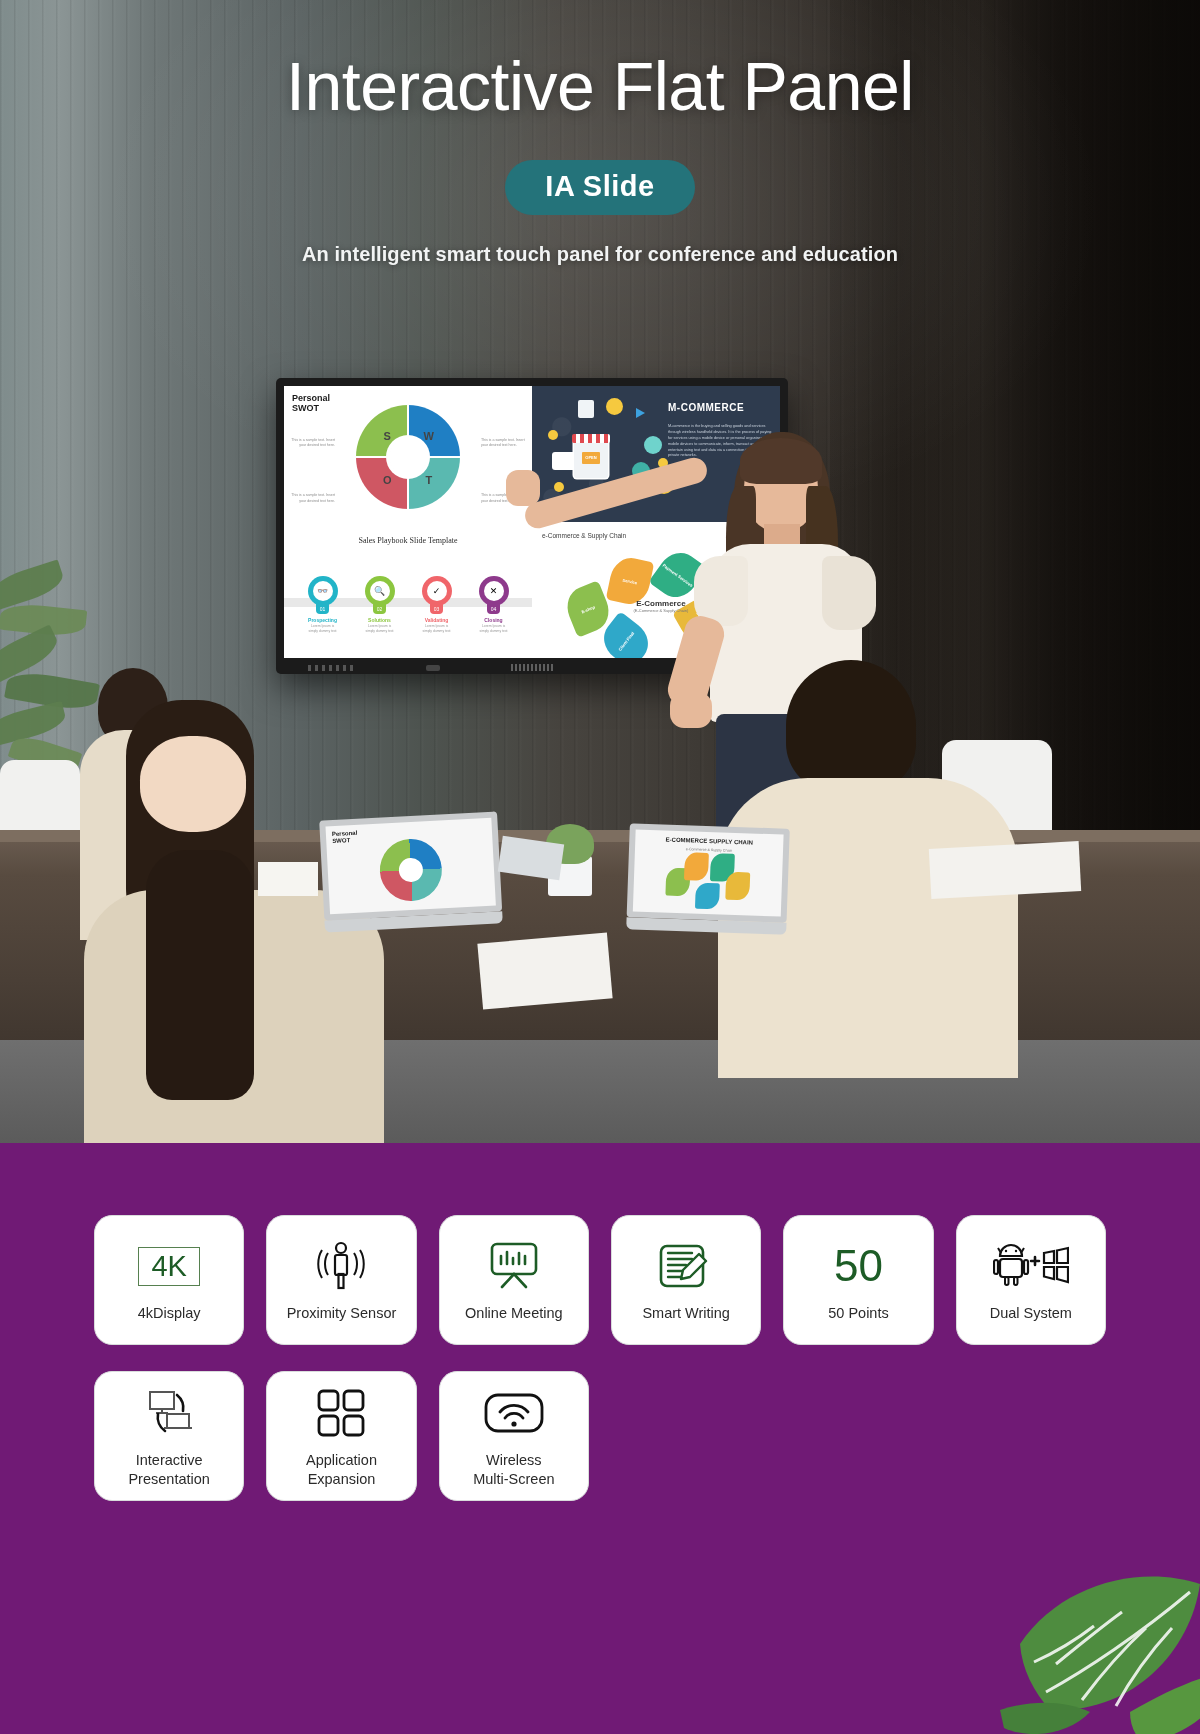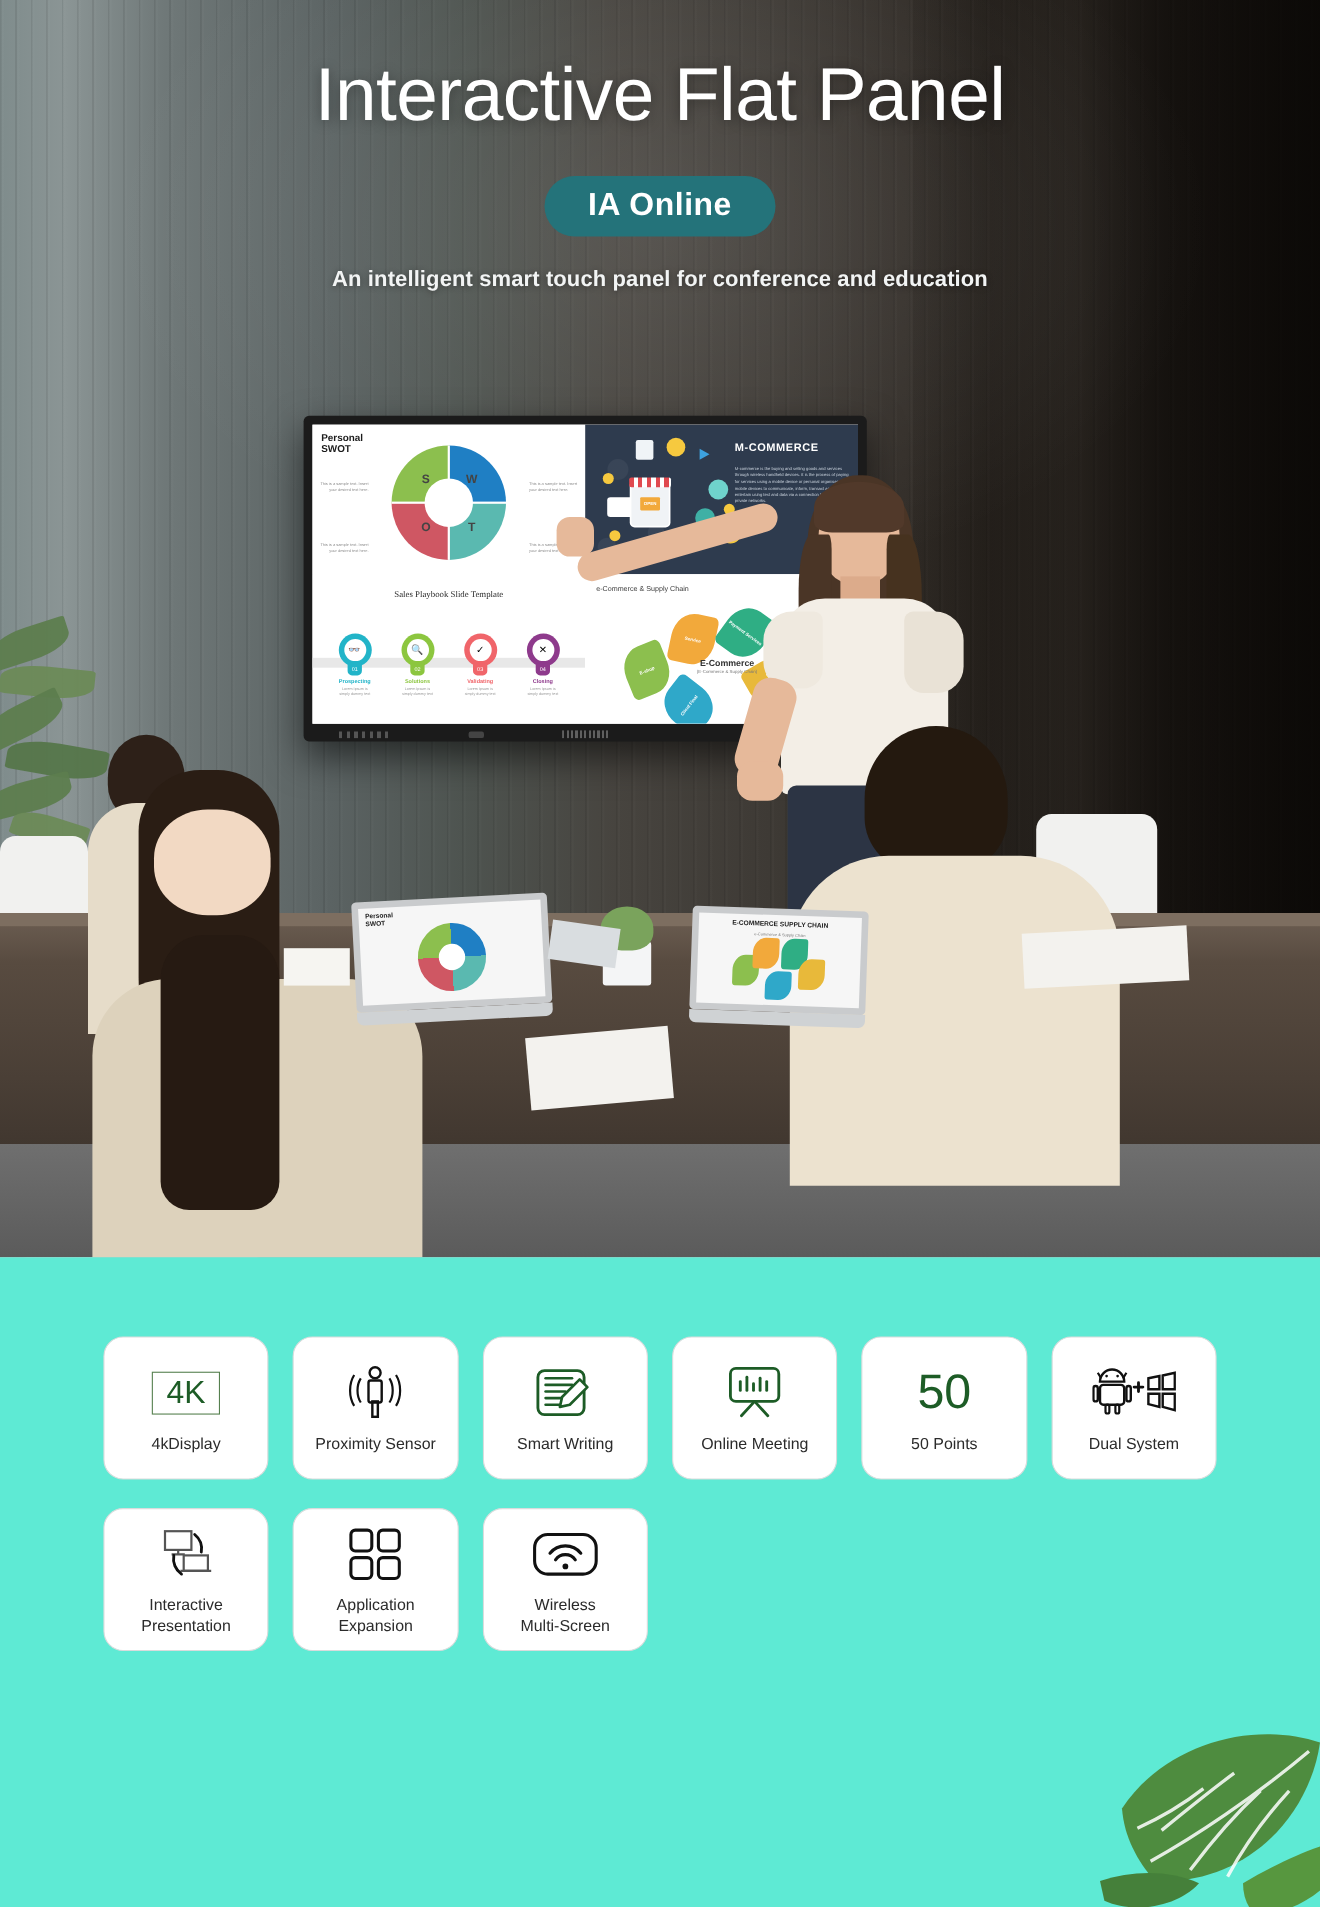--- a/index.html
+++ b/index.html
@@ -263,21 +263,21 @@
   .leaf { position:absolute; background:#5d7d4e; border-radius:50% 6% 50% 6%; opacity:.95; }
 
   
   .pot { position:absolute; left:548px; top:856px; width:44px; height:40px; background:#f4f5f6; border-radius:3px; }
   .succ { position:absolute; left:546px; top:824px; width:48px; height:40px; background:#7aa35c; border-radius:50% 50% 40% 40%; }
 
   
   .paper { position:absolute; background:#f3f2ee; }
 
   
-  .features { position:relative; width:1200px; height:591px; background:#5eead4; padding-top:72px; }
+  .features { position:relative; width:1200px; height:591px; background:#701a75; padding-top:72px; }
   .grid { width:1012px; margin:0 auto; display:grid; grid-template-columns:repeat(6,1fr); gap:26px 22px; }
   .card {
     height:130px;
     border:1px solid #d9dcdc;
     border-radius:18px;
     display:flex; flex-direction:column; align-items:center; justify-content:center;
     background:#fff;
     padding:8px 6px;
   }
   .card-icon { height:58px; display:flex; align-items:center; justify-content:center; }
@@ -300,21 +300,21 @@
     <div class="leaf" style="left:0px;  top:10px;  width:74px; height:30px; transform:rotate(-18deg);"></div>
     <div class="leaf" style="left:10px; top:46px;  width:86px; height:28px; transform:rotate(6deg);  background:#6b8a57;"></div>
     <div class="leaf" style="left:-8px; top:80px;  width:78px; height:30px; transform:rotate(-26deg);"></div>
     <div class="leaf" style="left:16px; top:116px; width:92px; height:30px; transform:rotate(10deg); background:#55764a;"></div>
     <div class="leaf" style="left:-4px; top:150px; width:80px; height:28px; transform:rotate(-14deg);"></div>
     <div class="leaf" style="left:20px; top:182px; width:70px; height:26px; transform:rotate(18deg); background:#6b8a57;"></div>
   </div>
 
   <div class="headline-wrap">
     <div class="headline">Interactive Flat Panel</div>
-    <div class="badge" style="background:#24737a;">IA Online</div>
+    <div class="badge" style="background:#24737a;">IA Slide</div>
     <div class="subhead">An intelligent smart touch panel for conference and education</div>
   </div>
 
   <div class="panel">
     <div class="panel-screen">
 
       <div class="q-swot">
         <div class="swot-title">
           <span>Personal</span><br>
           <span>SWOT</span>
@@ -517,51 +517,51 @@
           <path d="M40,14 C44,20 44,30 40,36" fill="none" stroke="#111" stroke-width="2"></path>
           <path d="M46,11 C51,19 51,31 46,39" fill="none" stroke="#111" stroke-width="2"></path>
         </svg>
       </div>
       <div class="card-label">Proximity Sensor</div>
     </div>
 
 
     <div class="card">
       <div class="card-icon">
-        <svg width="54" height="52" viewBox="0 0 54 52">
-          <path d="M8,6 h30 a6,6 0 0 1 6,6 v28 a6,6 0 0 1 -6,6 h-30 a6,6 0 0 1 -6,-6 v-28 a6,6 0 0 1 6,-6 z" fill="none" stroke="#1d5c26" stroke-width="2.6"></path>
-          <g stroke="#1d5c26" stroke-width="2.4" stroke-linecap="round">
-            <path d="M9,13 h24"></path>
-              <path d="M9,19 h24"></path>
-              <path d="M9,25 h18"></path>
-            <path d="M9,31 h14"></path>
-              <path d="M9,37 h18"></path>
-          </g>
-          <path d="M40,14 l7,7 l-16,16 l-9,2 l2,-9 z" fill="#ffffff" stroke="#1d5c26" stroke-width="2.4" stroke-linejoin="round"></path>
-        </svg>
-      </div>
-      <div class="card-label">Smart Writing</div>
-    </div>
-
-    <div class="card">
-      <div class="card-icon">
         <svg width="56" height="52" viewBox="0 0 56 52">
           <rect x="6" y="4" width="44" height="30" rx="5" fill="none" stroke="#1d5c26" stroke-width="2.6"></rect>
           <g stroke="#1d5c26" stroke-width="2.6" stroke-linecap="round">
             <path d="M15,24 v-8"></path>
               <path d="M21,24 v-12"></path>
               <path d="M27,24 v-6"></path>
             <path d="M33,24 v-11"></path>
               <path d="M39,24 v-8"></path>
           </g>
           <path d="M28,34 l-12,13" stroke="#1d5c26" stroke-width="2.6" stroke-linecap="round" fill="none"></path>
           <path d="M28,34 l12,13" stroke="#1d5c26" stroke-width="2.6" stroke-linecap="round" fill="none"></path>
         </svg>
       </div>
       <div class="card-label">Online Meeting</div>
+    </div>
+
+    <div class="card">
+      <div class="card-icon">
+        <svg width="54" height="52" viewBox="0 0 54 52">
+          <path d="M8,6 h30 a6,6 0 0 1 6,6 v28 a6,6 0 0 1 -6,6 h-30 a6,6 0 0 1 -6,-6 v-28 a6,6 0 0 1 6,-6 z" fill="none" stroke="#1d5c26" stroke-width="2.6"></path>
+          <g stroke="#1d5c26" stroke-width="2.4" stroke-linecap="round">
+            <path d="M9,13 h24"></path>
+              <path d="M9,19 h24"></path>
+              <path d="M9,25 h18"></path>
+            <path d="M9,31 h14"></path>
+              <path d="M9,37 h18"></path>
+          </g>
+          <path d="M40,14 l7,7 l-16,16 l-9,2 l2,-9 z" fill="#ffffff" stroke="#1d5c26" stroke-width="2.4" stroke-linejoin="round"></path>
+        </svg>
+      </div>
+      <div class="card-label">Smart Writing</div>
     </div>
 
     <div class="card">
       <div class="card-icon">
         <span class="big-num">50</span>
       </div>
       <div class="card-label">50 Points</div>
     </div>
 
     <div class="card">

